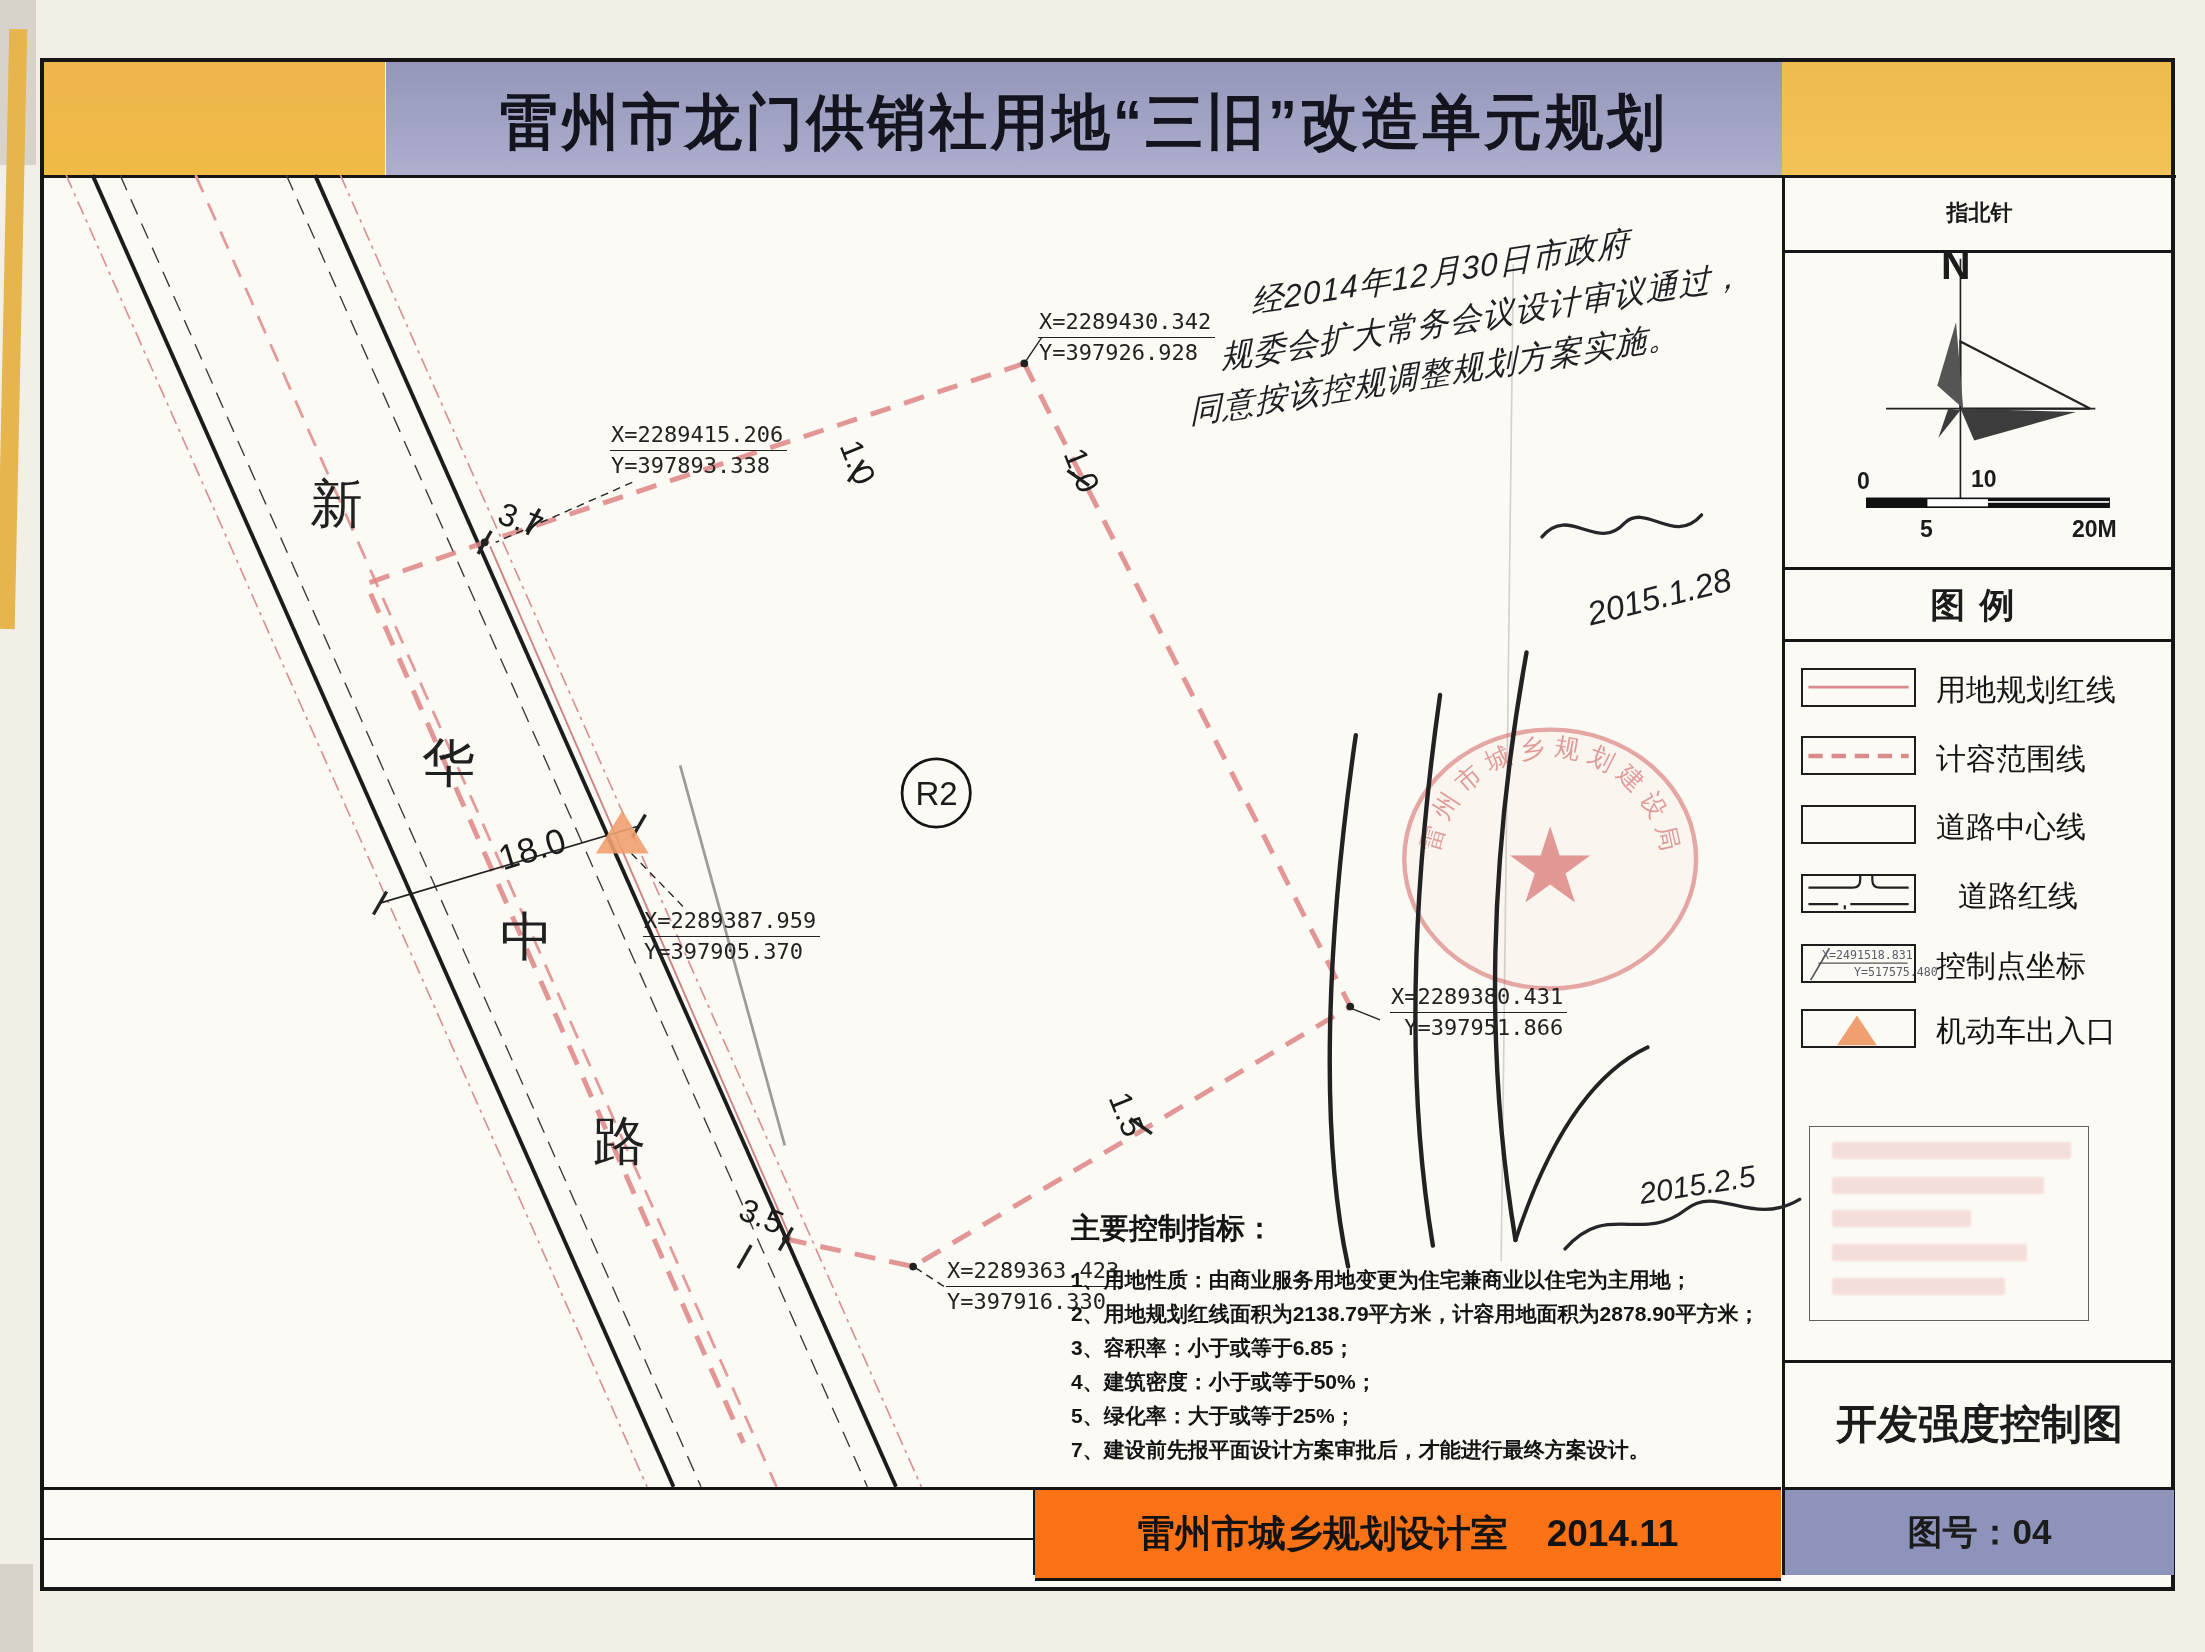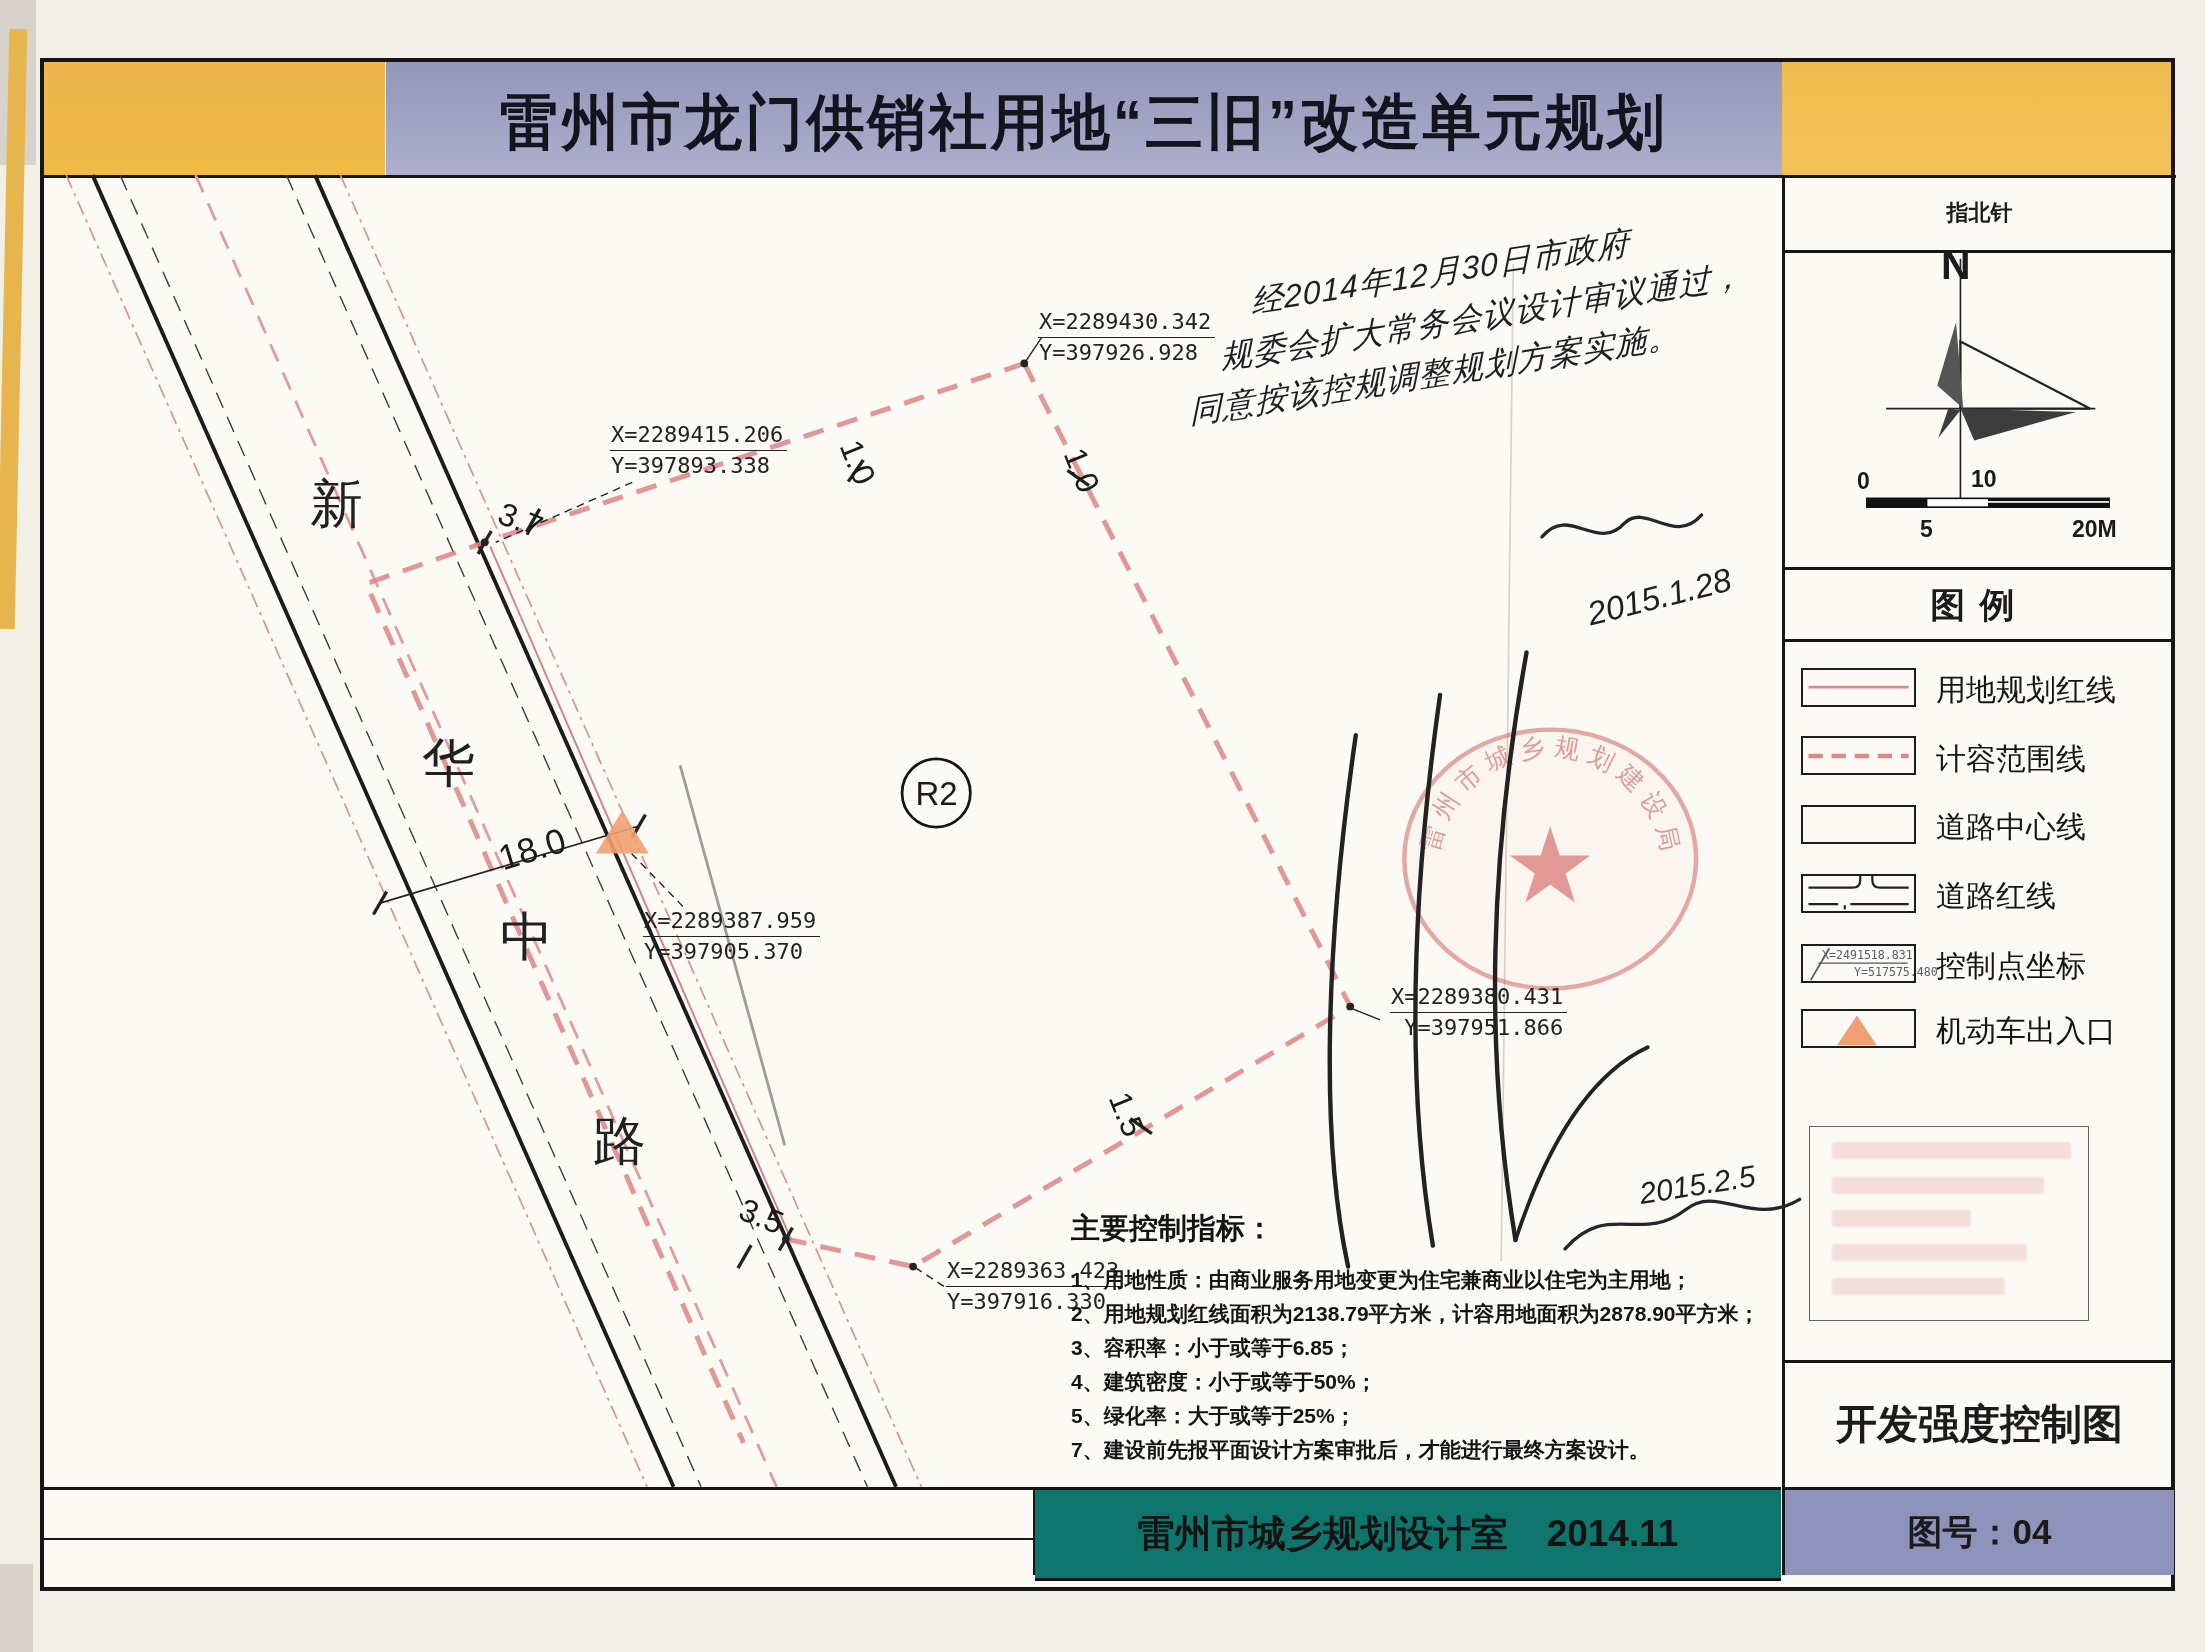--- a/index.html
+++ b/index.html
@@ -31,21 +31,21 @@
   .tinycoord{z-index:7;font-family:"DejaVu Sans Mono","Liberation Mono",monospace;font-size:11.6px;color:#5a5a66;}
   .indic{left:1071px;top:1209px;width:705px;z-index:6;color:#141414;}
   .indic .h{font-size:29px;font-weight:bold;margin-bottom:14.3px;}
   .indic .it{font-size:21px;font-weight:bold;line-height:1.62;white-space:nowrap;}
   .hand{z-index:7;font-style:italic;color:#1f1f23;}
   .handnote{left:1250px;top:237px;width:529px;font-size:32px;line-height:1.55;letter-spacing:1.1px;
             transform:rotate(-9deg) skewX(-7deg);}
   .stampbox{left:1809px;top:1126px;width:278px;height:193px;border:1.7px solid rgba(45,45,45,.75);z-index:6;}
   .stamprow{position:absolute;left:8%;height:16.5px;background:rgba(205,85,85,.17);border-radius:2.2px;filter:blur(1.1px);}
   .zone{left:908px;top:775px;width:57px;text-align:center;font-size:33px;font-weight:normal;z-index:6;}
-  .footerbar{left:1035px;top:1487px;width:746px;height:88px;background:#0f766e;z-index:5;
+  .footerbar{left:1035px;top:1487px;width:746px;height:88px;background:#f97316;z-index:5;
              border-top:3.3px solid #141414;border-bottom:3.3px solid #141414;
              display:flex;align-items:center;justify-content:center;gap:39px;}
   .footerbar div{font-size:37px;font-weight:bold;color:#131313;}
   .sheetnobar{background:#8d93bb;}
   .edgewedge{background:#c2bcb2;opacity:.55;z-index:1;}
   .ystrip{left:3.3px;top:29px;width:17.6px;height:600px;background:#e6b54d;z-index:1;transform:rotate(1.2deg);}
 </style>
 </head>
 <body>
 
@@ -84,21 +84,21 @@
   <div class="abs legend-sample" style="top:668px;"></div>
   <div class="abs legend-sample" style="top:736px;"></div>
   <div class="abs legend-sample" style="top:805px;"></div>
   <div class="abs legend-sample" style="top:874px;"></div>
   <div class="abs legend-sample" style="top:944px;"></div>
   <div class="abs legend-sample" style="top:1009px;"></div>
 
   <div class="abs legend-label" style="top:670px;">用地规划红线</div>
   <div class="abs legend-label" style="top:739px;">计容范围线</div>
   <div class="abs legend-label" style="top:807px;">道路中心线</div>
-  <div class="abs legend-label" style="top:876px;">道路红线</div>
+  <div class="abs legend-label" style="top:876px;margin-left:22px;">道路红线</div>
   <div class="abs legend-label" style="top:946px;">控制点坐标</div>
   <div class="abs legend-label" style="top:1011px;">机动车出入口</div>
 
   <div class="abs tinycoord" style="left:1822px;top:948px;">X=2491518.831</div>
   <div class="abs tinycoord" style="left:1822px;top:965px;margin-left:32px;">Y=517575.480</div>
 
   <div class="abs stampbox">
     <div class="stamprow" style="top:15.4px;width:86%;"></div>
     <div class="stamprow" style="top:50px;width:76%;"></div>
     <div class="stamprow" style="top:83px;width:50%;"></div>

